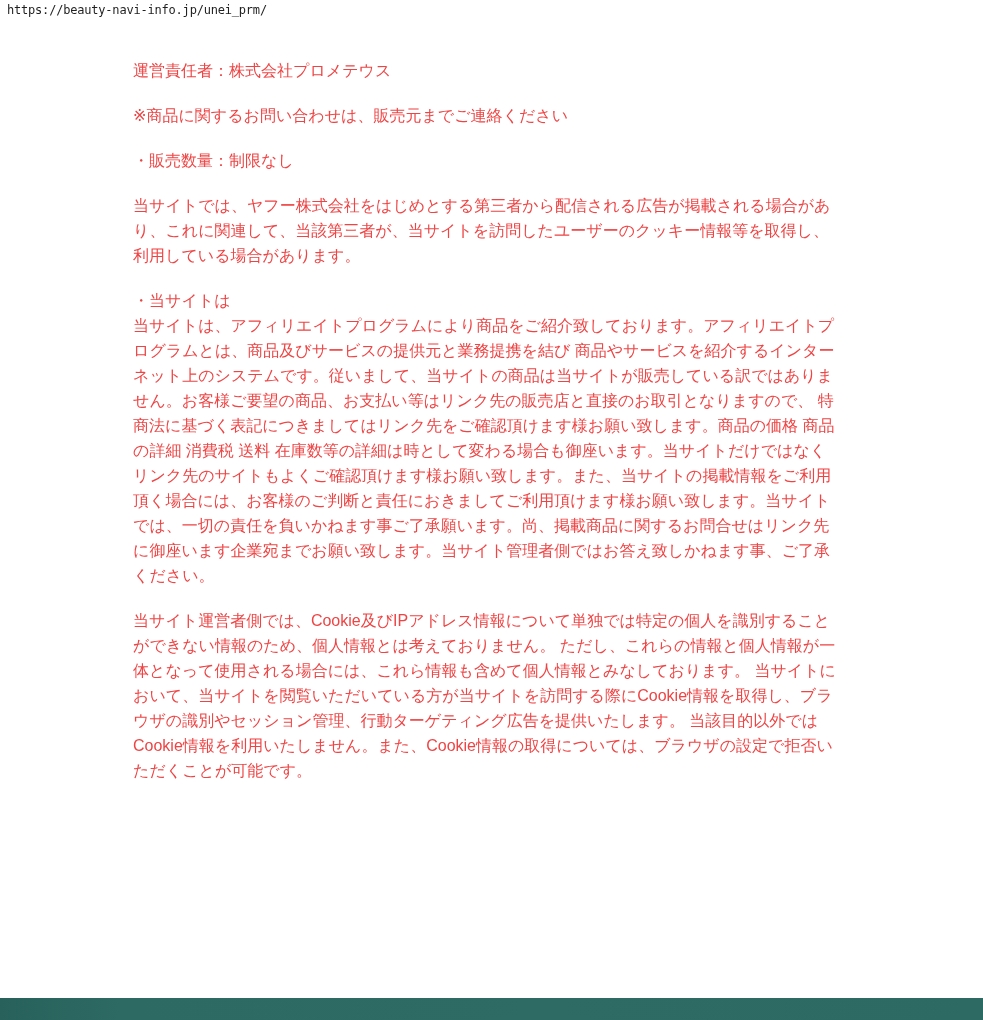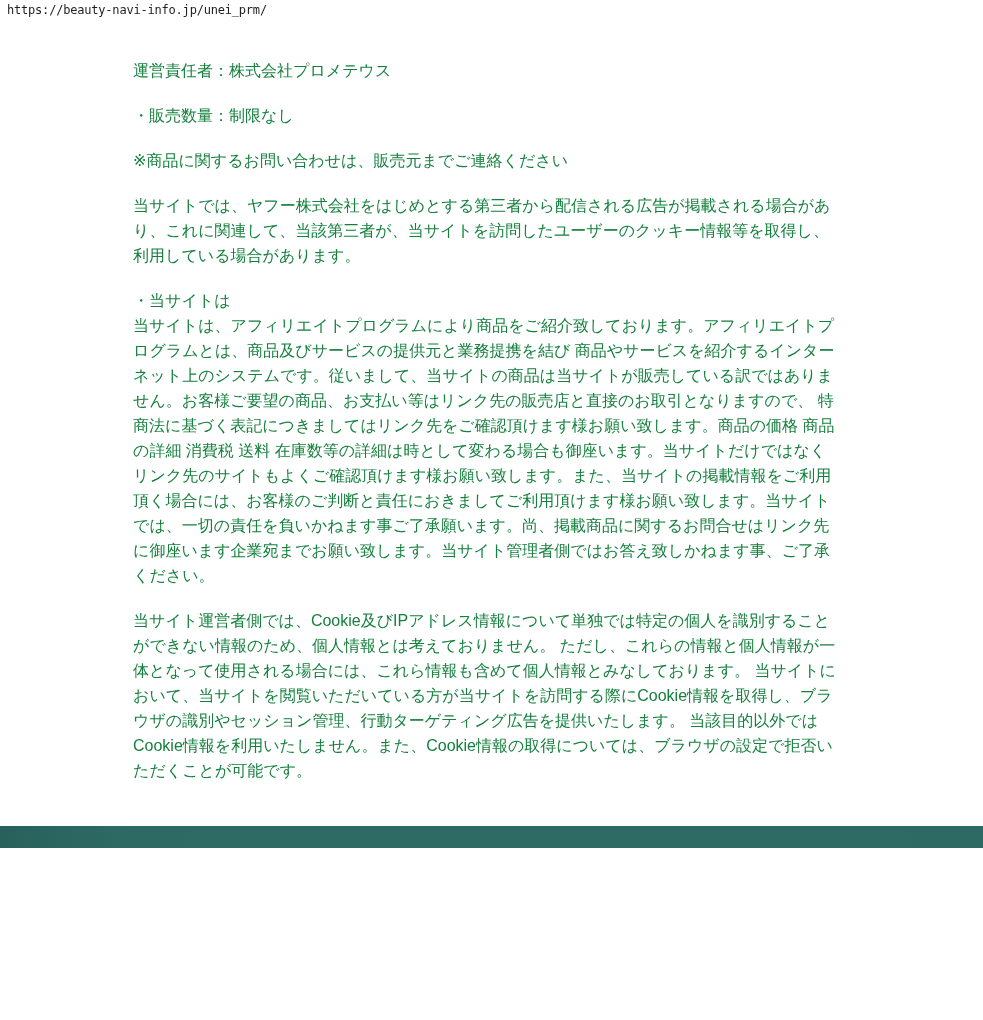--- a/index.html
+++ b/index.html
@@ -3,21 +3,21 @@
 <meta charset="utf-8">
 <style>
   html, body {
     margin: 0;
     padding: 0;
     background: #ffffff;
   }
   .page {
     position: relative;
     width: 983px;
-    height: 848px;
+    height: 1020px;
     background: #ffffff;
     overflow: hidden;
     font-family: "Liberation Sans", "DejaVu Sans", sans-serif;
   }
   .url-text {
     position: absolute;
     left: 7px;
     top: 3px;
     font-family: "DejaVu Sans Mono", "Liberation Mono", monospace;
     font-size: 12px;
@@ -28,21 +28,21 @@
   .content {
     position: absolute;
     left: 133px;
     top: 58px;
     width: 716px;
   }
   .para {
     margin: 0 9px 20px 0;
     font-size: 16px;
     line-height: 25px;
-    color: #15803d;
+    color: #ef4444;
     text-align: left;
   }
   .para .line {
     display: block;
   }
   .footer-bar {
     position: absolute;
     left: 0;
     bottom: 0;
     width: 983px;
@@ -56,23 +56,23 @@
 <div class="page">
 
   <div class="url-text">https://beauty-navi-info.jp/unei_prm/</div>
 
   <main class="content">
 
     <p class="para">運営責任者：株式会社プロメテウス</p>
 
 
 
+    <p class="para">※商品に関するお問い合わせは、販売元までご連絡ください</p>
+
     <p class="para">・販売数量：制限なし</p>
-
-    <p class="para">※商品に関するお問い合わせは、販売元までご連絡ください</p>
 
 
     <p class="para">当サイトでは、ヤフー株式会社をはじめとする第三者から配信される広告が掲載される場合があり、これに関連して、当該第三者が、当サイトを訪問したユーザーのクッキー情報等を取得し、利用している場合があります。</p>
 
     <p class="para">
       <span class="line">・当サイトは</span>
       <span class="line">当サイトは、アフィリエイトプログラムにより商品をご紹介致しております。アフィリエイトプログラムとは、商品及びサービスの提供元と業務提携を結び 商品やサービスを紹介するインターネット上のシステムです。従いまして、当サイトの商品は当サイトが販売している訳ではありません。お客様ご要望の商品、お支払い等はリンク先の販売店と直接のお取引となりますので、 特商法に基づく表記につきましてはリンク先をご確認頂けます様お願い致します。商品の価格 商品の詳細 消費税 送料 在庫数等の詳細は時として変わる場合も御座います。当サイトだけではなくリンク先のサイトもよくご確認頂けます様お願い致します。また、当サイトの掲載情報をご利用頂く場合には、お客様のご判断と責任におきましてご利用頂けます様お願い致します。当サイトでは、一切の責任を負いかねます事ご了承願います。尚、掲載商品に関するお問合せはリンク先に御座います企業宛までお願い致します。当サイト管理者側ではお答え致しかねます事、ご了承ください。</span>
     </p>
 
     <p class="para">

